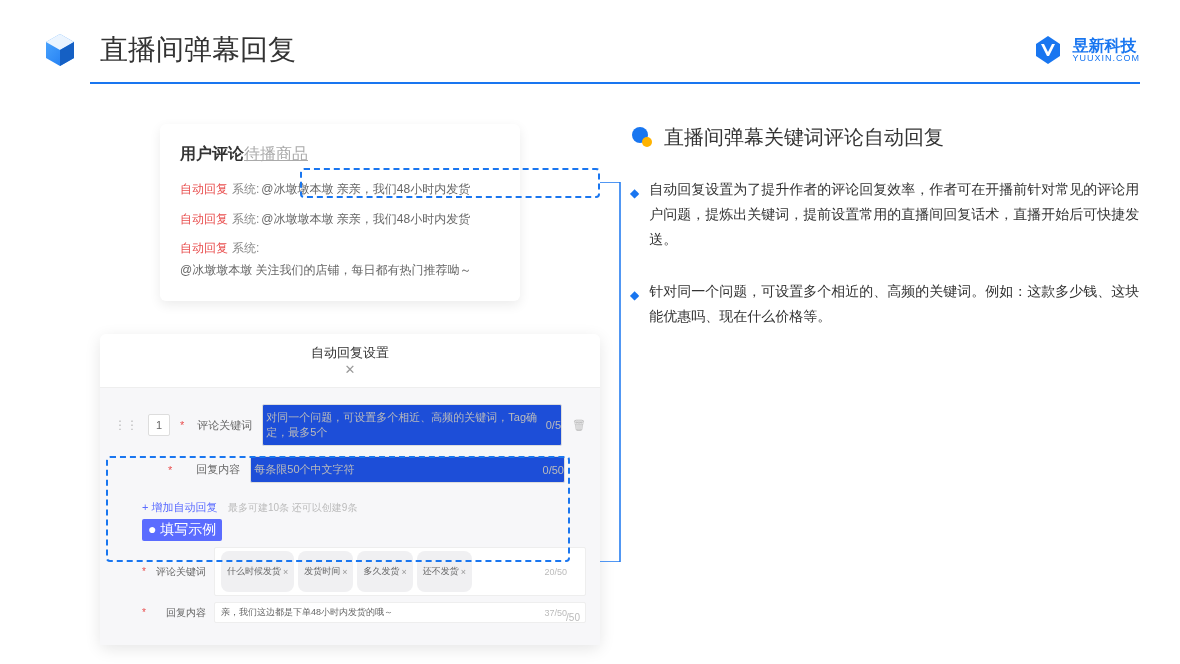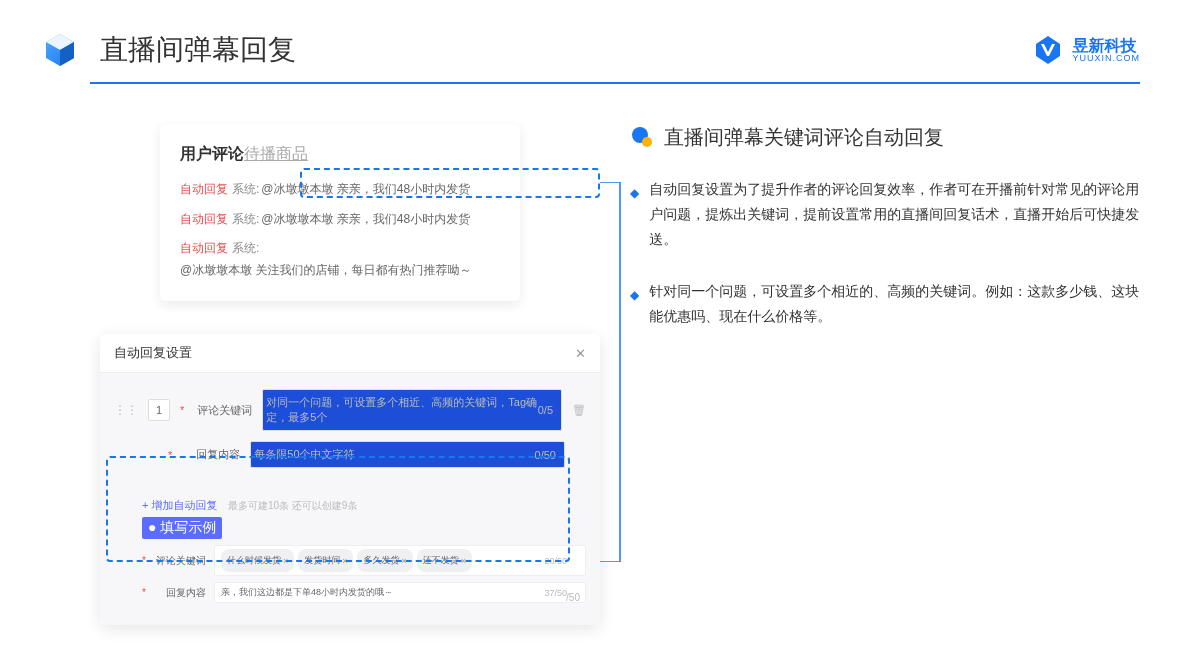--- a/index.html
+++ b/index.html
@@ -28,38 +28,38 @@
 .tab-inactive { color: #aaa; text-decoration: underline; }
 .comment-line { font-size: 12px; line-height: 1.8; color: #666; display: flex; flex-wrap: wrap; }
 .comment-line + .comment-line { margin-top: 8px; }
 .tag-auto { color: #e94f4f; margin-right: 4px; }
 .sys { color: #888; margin-right: 2px; }
 .highlighted { position: relative; }
 .dashed-box1 { position: absolute; border: 2px dashed #1976f0; border-radius: 4px; left: 200px; top: 44px; width: 300px; height: 30px; pointer-events: none; }
 
 
 .settings { background: #fff; border-radius: 6px; box-shadow: 0 4px 16px rgba(0,0,0,0.1); width: 500px; position: absolute; top: 210px; left: 0; padding: 0; }
-.settings-header { display: flex; justify-content: space-between; align-items: center; padding: 10px 14px; border-bottom: 1px solid #eee; font-size: 13px; color: #333; }
+.settings-header { display: flex; justify-content: space-between; align-items: center; padding: 10px 14px; border-bottom: 1px solid #eee; font-size: 13px; color: #333; flex-direction: column; }
 .settings-body { background: #f7f7f9; padding: 16px 14px; }
 .row { display: flex; align-items: center; gap: 10px; margin-bottom: 10px; font-size: 11px; }
 .row-drag { color: #bbb; font-size: 12px; }
 .row-num { background: #fff; border: 1px solid #ddd; width: 22px; height: 22px; display: flex; align-items: center; justify-content: center; color: #666; font-size: 11px; border-radius: 2px; }
 .req { color: #e94f4f; margin-right: 2px; }
 .label { color: #666; width: 56px; text-align: right; }
 .input-box { flex: 1; background: #1d4ed8; border: 1px solid #ddd; border-radius: 2px; padding: 5px 3px; color: #bbb; font-size: 11px; display: flex; align-items: center; position: relative; }
-.input-box .count { position: absolute; right: 8px; color: #bbb; }
+.input-box .count { position: absolute; right: 0; color: #bbb; }
 .trash { color: #bbb; font-size: 11px; }
 
-.add-link { color: #5b6cff; font-size: 11px; margin: 20px 0 4px 28px; display: inline-block; }
+.add-link { color: #5b6cff; font-size: 11px; margin: 7px 0 4px 28px; display: inline-block; }
 .add-hint { color: #bbb; font-size: 10px; margin-left: 6px; }
 .example-badge { background: #5b6cff; color: #fff; font-size: 14px; padding: 2px 6px; border-radius: 2px; display: inline-block; margin-left: 28px; }
 .example-rows { margin-left: 28px; margin-top: 6px; }
 .example-row { display: flex; align-items: center; gap: 8px; font-size: 10px; margin-bottom: 6px; }
 .example-row .label2 { color: #666; width: 50px; text-align: right; }
-.tag-pill { background: #f0f0f2; border-radius: 8px; padding: 5px 6px; color: #666; font-size: 9px; display: inline-flex; align-items: center; }
+.tag-pill { background: #f0f0f2; border-radius: 8px; padding: 14px 6px; color: #666; font-size: 9px; display: inline-flex; align-items: center; }
 .tag-pill .x { margin-left: 2px; color: #999; }
 .example-input { flex: 1; background: #fff; border: 1px solid #eee; border-radius: 2px; padding: 3px 6px; color: #666; font-size: 9px; position: relative; display: flex; align-items: center; gap: 4px; }
 .example-input .count2 { position: absolute; right: 18px; color: #bbb; }
 .dashed-box2 { position: absolute; border: 2px dashed #1976f0; border-radius: 4px; left: 6px; top: 122px; width: 464px; height: 106px; pointer-events: none; }
 .extra-count { position: absolute; right: 20px; bottom: 22px; color: #bbb; font-size: 10px; }
 
 
 .conn { position: absolute; top: 58px; left: 500px; width: 30px; height: 380px; pointer-events: none; }
 .conn svg { width: 100%; height: 100%; }
 

